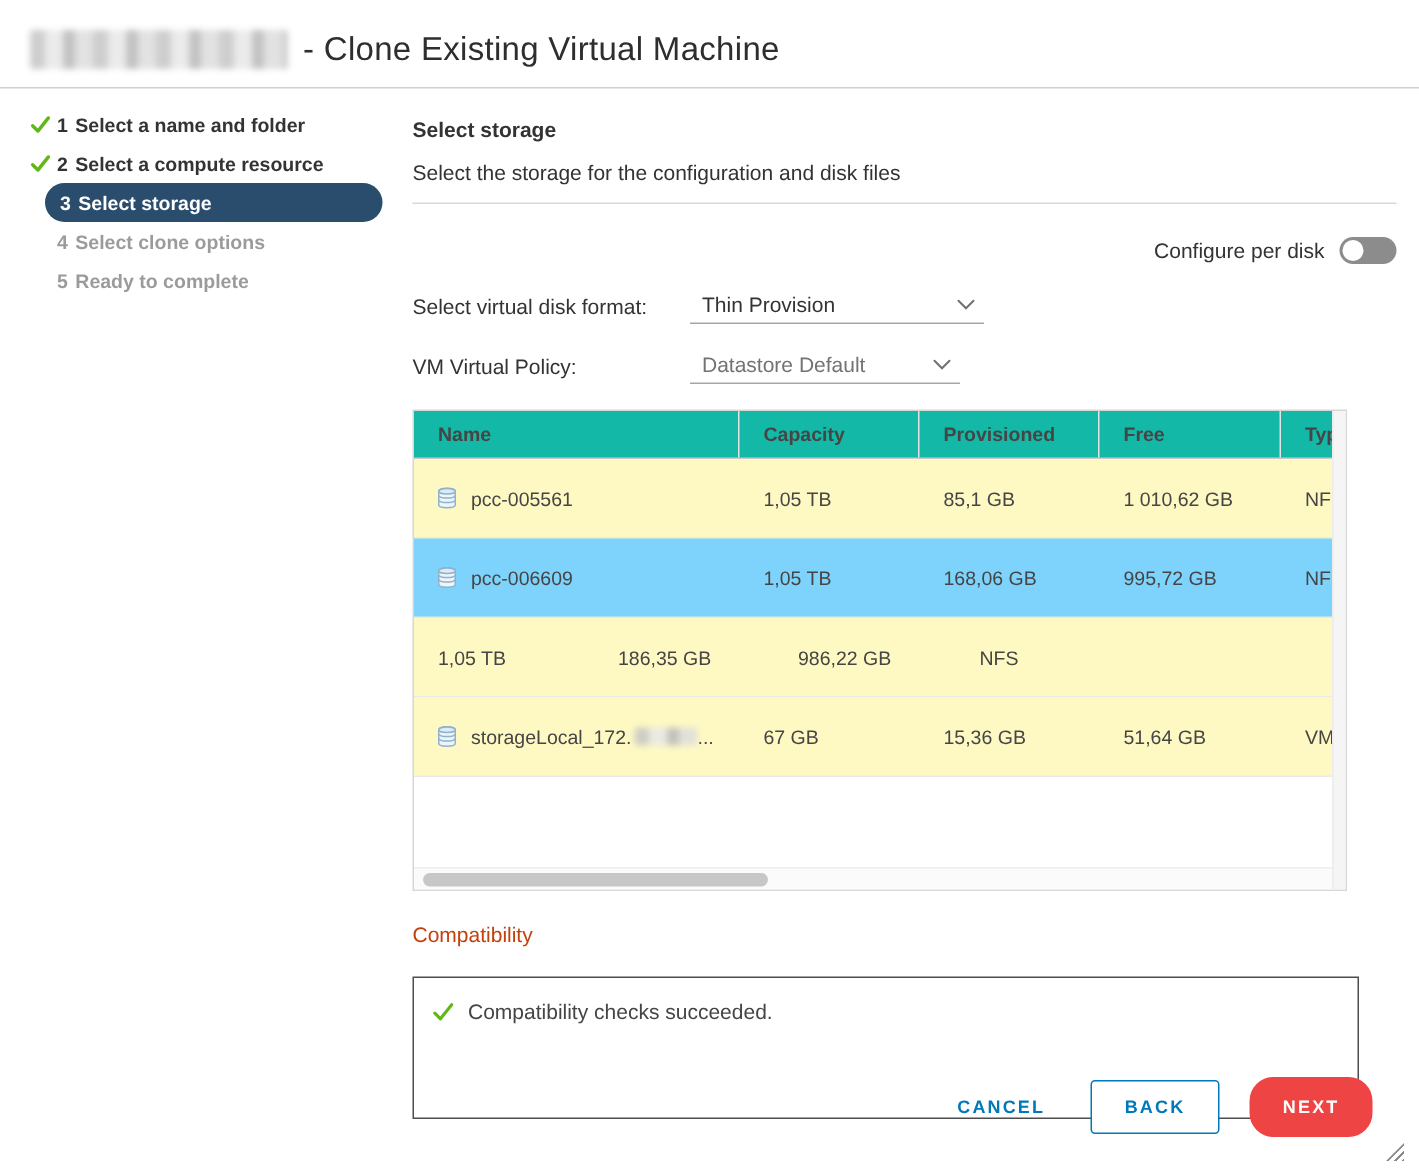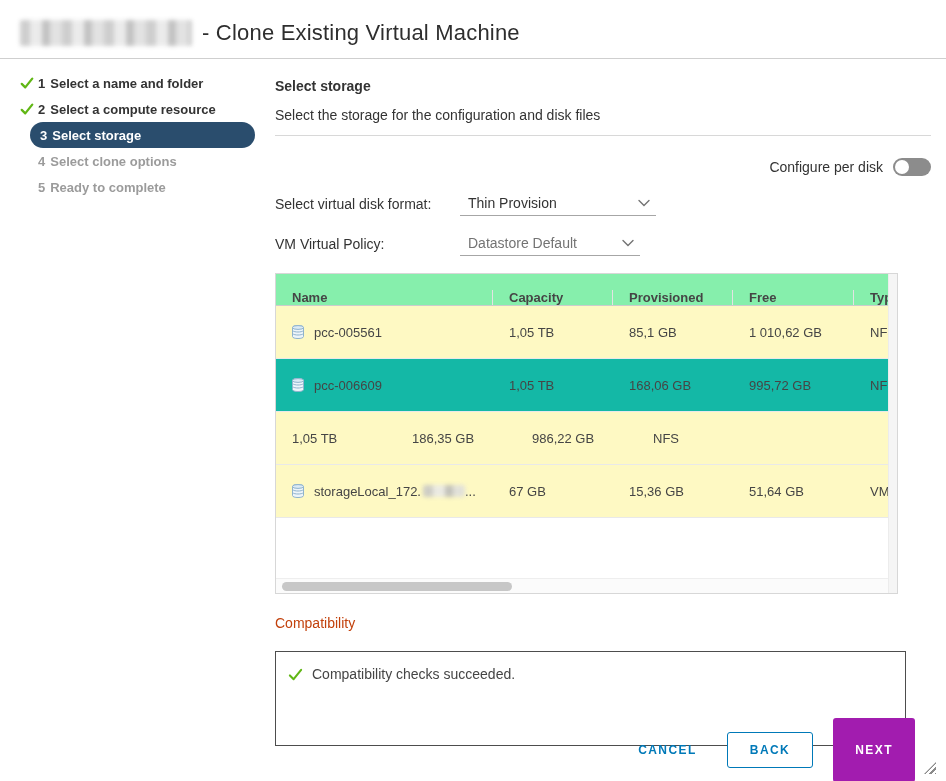--- a/index.html
+++ b/index.html
@@ -55,51 +55,51 @@
   .select-value { color:#333; }
   .select-box.muted .select-value { color:#737373; }
   .chevron svg { display:block; }
 
   
   .table-frame { position:relative; margin-top:16px; width:623px; height:321px;
     border:1px solid #d7d7d7; background:#fff; display:flex; }
   .table-clip { width:612px; overflow:hidden; position:relative; }
   .vscroll { width:9px; background:#f5f5f5; border-left:1px solid #ececec; }
   .dtable { width:660px; }
-  .thead { display:flex; height:32px; background:#86efac; border-bottom:1px solid #cccccc;align-items:flex-end; }
+  .thead { display:flex; height:32px; background:#14b8a6; border-bottom:1px solid #cccccc; }
   .th { font-size:13px; font-weight:700; color:#454545; display:flex; align-items:center;
     padding-left:16px; border-right:1px solid #e3e3e3; }
   .th:last-child { border-right:none; }
   .c-name { width:217px; }
   .c-cap  { width:120px; }
   .c-prov { width:120px; }
   .c-free { width:121px; }
   .c-type { width:82px; }
   .trow { display:flex; height:53px; border-bottom:1px solid #e9e9e9; cursor:pointer; background:#fef9c3; }
-  .trow.selected { background:#14b8a6; }
+  .trow.selected { background:#7dd3fc; }
   .td { font-size:13px; color:#454545; display:flex; align-items:center; padding-left:16px; white-space:nowrap; }
   .td.name-cell { padding-left:14px; }
   .ds-icon { margin-right:8px; flex:0 0 16px; display:flex; }
   .row-redact { width:42px; height:12px; margin-left:2px; }
   .hscroll { position:absolute; left:0; bottom:0; width:612px; height:15px; background:#fbfbfb; border-top:1px solid #eee; }
   .hthumb { position:absolute; left:6px; top:3px; width:230px; height:9px; border-radius:5px; background:#c7c7c7; }
 
   
   .compat-label { margin-top:21px; font-size:14px; color:#c2410c; }
   .compat-box { margin-top:20px; width:631px; height:95px; border:1px solid #4d4d4d; padding:14px 12px; }
   .compat-line { display:flex; align-items:center; font-size:14px; color:#454545; }
   .compat-line .icon-slot { margin-right:9px; display:flex; }
 
   
   .footer { position:absolute; right:31px; top:718px; display:flex; align-items:center; }
   .btn { font-family:"Liberation Sans", sans-serif; font-size:12px; font-weight:700; letter-spacing:.12em;
     border-radius:3px; cursor:pointer; background:transparent; border:none; color:#0079b8; }
   .btn-link { padding:10px 12px; margin-right:18px; }
   .btn-outline { border:1px solid #0079b8; padding:10px 22px; margin-right:20px; background:#fff; }
-  .btn-solid { background:#a21caf; color:#fff; padding:25px 22px; }
+  .btn-solid { background:#ef4444; color:#fff; padding:13px 22px;border-radius:16px; }
 
   .resize-handle { position:absolute; right:10px; bottom:7px; width:12px; height:12px;
     background: repeating-linear-gradient(135deg,#8a8a8a 0 1.6px,transparent 1.6px 4px);
     clip-path: polygon(100% 0, 100% 100%, 0 100%); }
 </style>
 </head>
 <body>
 
 <div class="title-bar">
   <span class="redact title-redact"></span>

